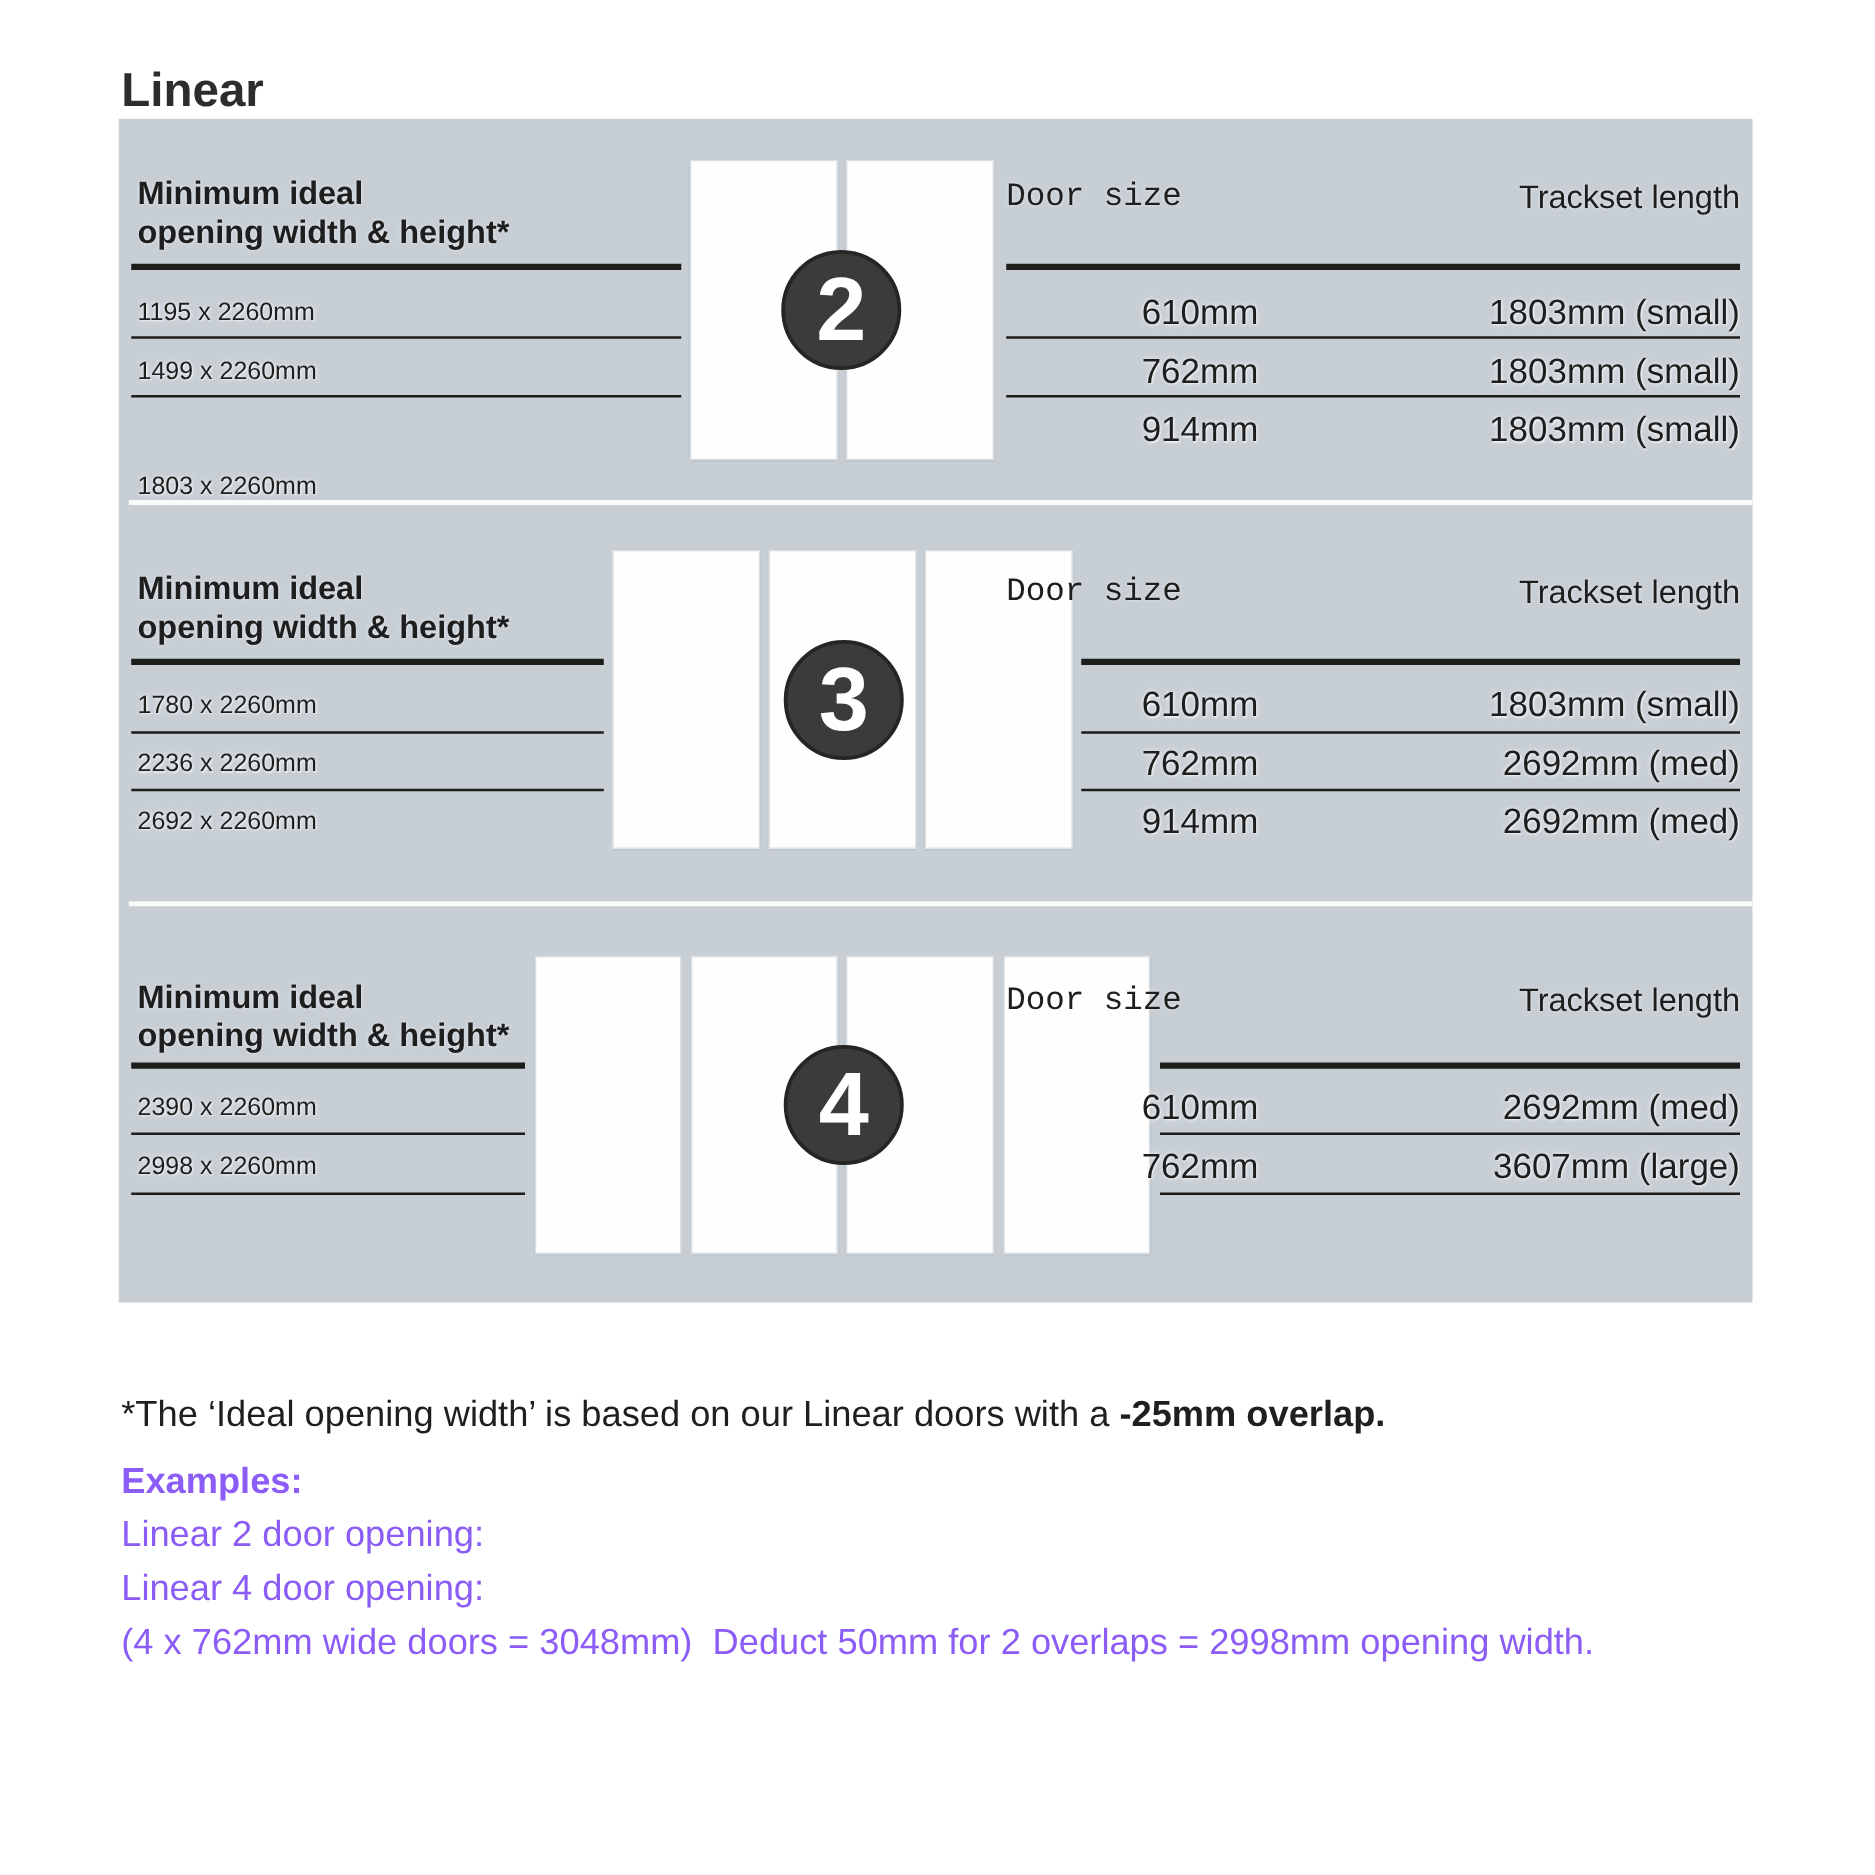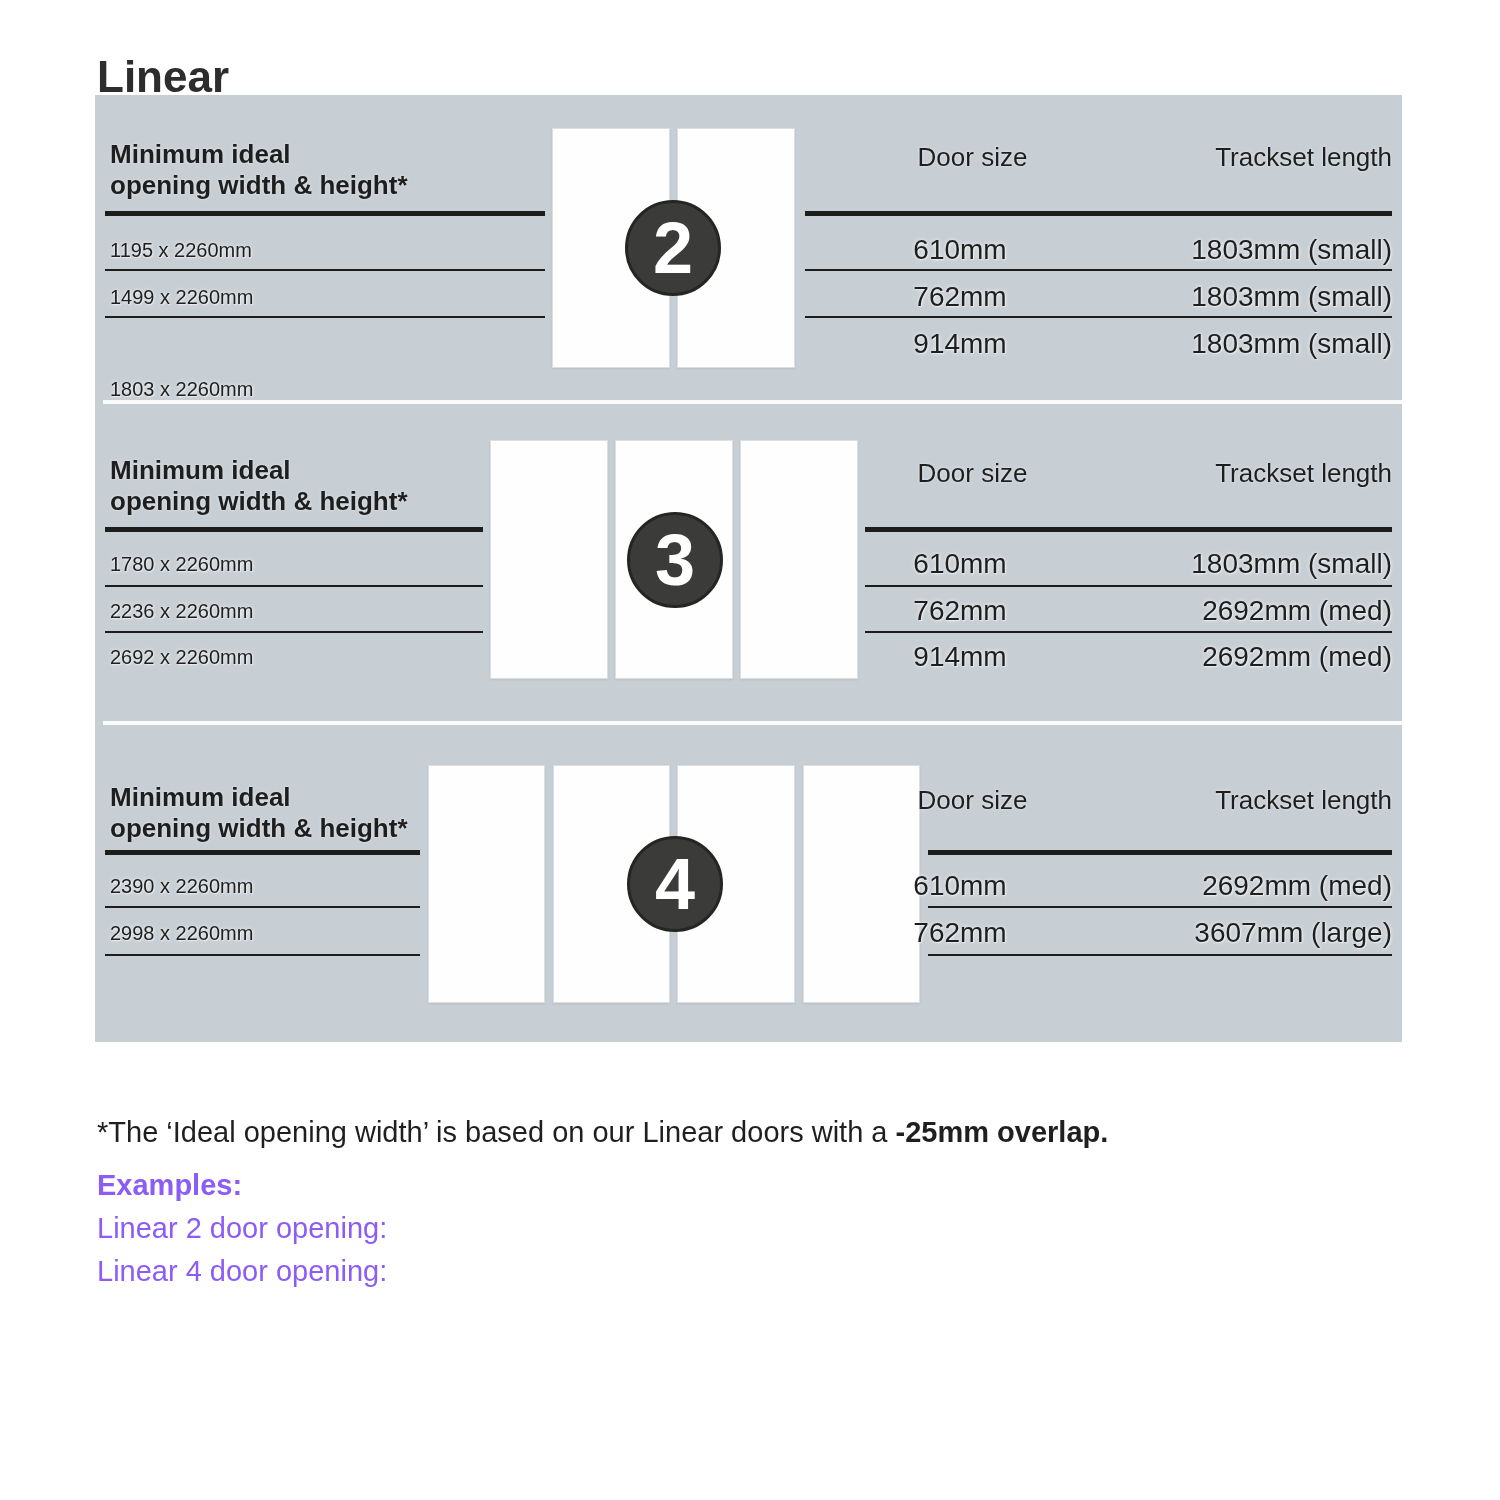--- a/index.html
+++ b/index.html
@@ -1,37 +1,37 @@
 <!DOCTYPE html>
 <html><head>
 <meta charset="utf-8">
 <style>
   html,body{margin:0;padding:0;background:#ffffff;}
   .page{
     position:relative;width:1500px;height:1500px;background:#ffffff;
     font-family:"Liberation Sans", sans-serif;color:#1f1f1f;overflow:hidden;
   }
   .title{
-    position:absolute;left:97px;top:26px;font-size:44px;font-weight:700;color:#2d2d2d;line-height:44px;
+    position:absolute;left:97px;top:26px;font-size:38px;font-weight:700;color:#2d2d2d;line-height:44px;
   }
   .panel{
     position:absolute;left:95px;top:95px;width:1307px;height:947px;background:#c7ced4;
   }
   .divider{
     position:absolute;left:8px;width:1299px;height:4px;background:#fafbfb;
   }
   .lhead{
     position:absolute;left:15px;font-size:26px;font-weight:700;line-height:31px;color:#1e1e1e;
     text-shadow:0 0 3px rgba(255,255,255,0.65);
   }
   .rhead{
     position:absolute;left:710px;width:587px;display:flex;font-size:26px;line-height:30px;color:#1e1e1e;
     text-shadow:0 0 3px rgba(255,255,255,0.65);
   }
-  .rhead .c1{width:335px;text-align:center;}
+  .rhead .c1{width:335px;text-align:left;font-family:Liberation Mono, monospace;}
   .rhead .c2{width:252px;text-align:right;}
   .rule-thick{position:absolute;height:5px;background:#1d1d1b;}
   .rule-thin{position:absolute;height:2px;background:#1d1d1b;}
   .opening{
     position:absolute;left:15px;font-size:20px;line-height:32px;color:#1e1e1e;
     text-shadow:0 0 4px rgba(255,255,255,0.85), 1px 1px 1px rgba(255,255,255,0.5);
   }
   .rrow{
     position:absolute;left:710px;width:587px;display:flex;font-size:28px;line-height:32px;color:#1e1e1e;
     text-shadow:0 0 4px rgba(255,255,255,0.85), 1px 1px 1px rgba(255,255,255,0.5);
@@ -187,15 +187,16 @@
     </div>
 
   </div>
 
   <p class="footnote"><span>*The ‘Ideal opening width’ is based on our Linear doors with a </span><span class="bold">-25mm overlap.</span></p>
 
   <div class="examples">
     <div class="heading">Examples:</div>
     <div class="ex-label">Linear 2 door opening:</div>
     <div class="ex-label">Linear 4 door opening:</div>
+    <div class="ex-detail">(4 x 762mm wide doors = 3048mm)  Deduct 50mm for 2 overlaps = 2998mm opening width.</div>
   </div>
 
 </div>
 
 </body></html>

